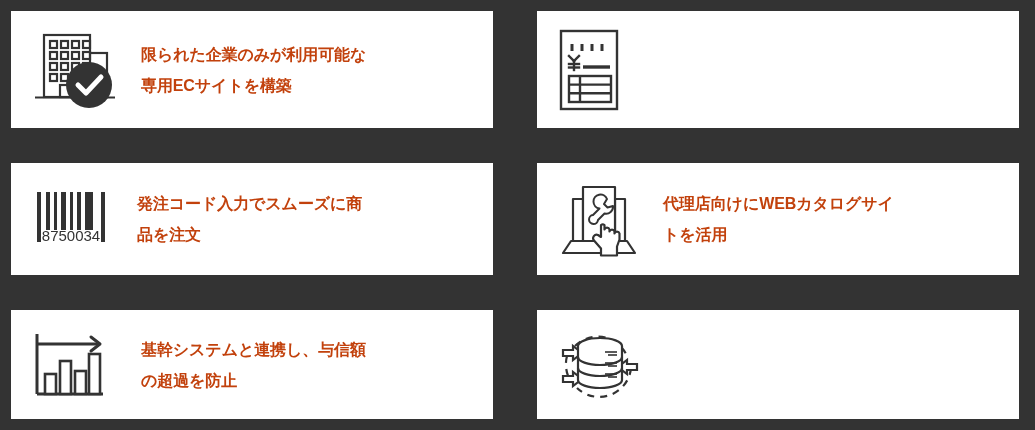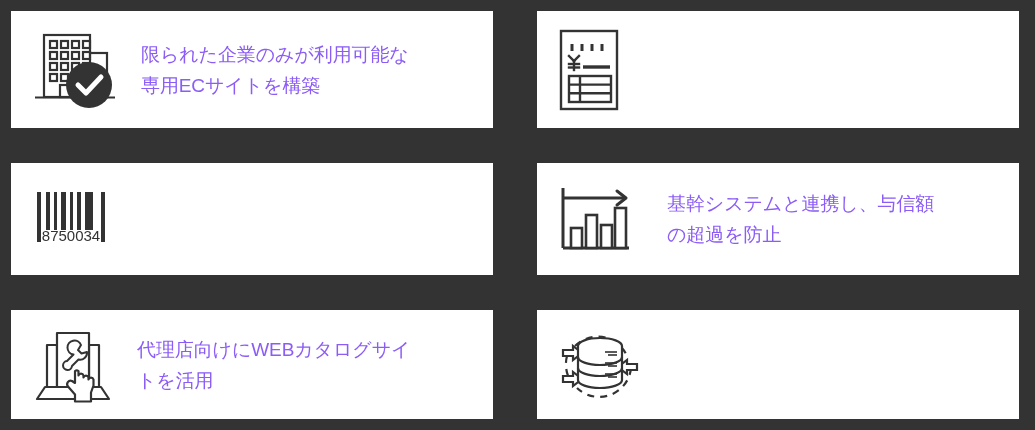--- a/index.html
+++ b/index.html
@@ -40,23 +40,23 @@
     height: 92px;
     display: flex;
     align-items: center;
     justify-content: flex-start;
   }
   .card-icon svg {
     display: block;
   }
   .card-text {
     flex: 1 1 auto;
-    color: #8b5cf6;
-    font-size: 19px;
-    font-weight: normal;
+    color: #c2410c;
+    font-size: 16px;
+    font-weight: bold;
     line-height: 31px;
     letter-spacing: -0.1px;
     padding-left: 10px;
     white-space: pre-line;
   }
   
   .card.r2 .card-icon { width: 100px; }
   .card.r3 .card-icon { width: 104px; }
 </style>
 </head>
@@ -142,20 +142,42 @@
 
         <rect x="19" y="8" width="4" height="38"></rect>
         <rect x="27" y="8" width="3" height="38"></rect>
         <rect x="34" y="8" width="5" height="38"></rect>
         <rect x="43" y="8" width="3" height="38"></rect>
         <rect x="50" y="8" width="4" height="38"></rect>
         <rect x="58" y="8" width="8" height="38"></rect>
         <text x="44" y="57" font-family="'Liberation Sans', sans-serif" font-size="15" fill="#333333" text-anchor="middle">8750034</text>
       </svg>
     </div>
+    <div class="card-text">発注コード入力でスムーズに商
+品を注文</div>
+  </div>
+
+  <div class="card r2">
+    <div class="card-icon">
+      <svg width="92" height="88" viewBox="0 0 92 88" fill="none" stroke="#333333" stroke-width="2.2" stroke-linejoin="round">
+
+        <path d="M20 24 h10 v42 h-10 z" fill="#fff"></path>
+        <path d="M62 24 h10 v42 h-10 z" fill="#fff"></path>
+
+        <path d="M18 66 L10 78 h72 L74 66 z" fill="#fff"></path>
+
+        <rect x="30" y="12" width="32" height="54" fill="#fff"></rect>
+
+        <path d="M54 24 a7 7 0 1 0 -7.5 9.5 L40 40 a4.5 4.5 0 1 0 5 5 l6.5-6.5 A7 7 0 0 0 60 31 l-5.5 1.5 -3.5 -3.5 z" fill="#fff" stroke-width="2"></path>
+
+        <path d="M48 50 v12 l-3 -2 a3.5 3.5 0 0 0 -4 5.5 l7 8 v7 h16 v-9 l2.5 -7 v-6 a2.6 2.6 0 0 0 -5 0 v-2 a2.6 2.6 0 0 0 -5 0 v-2 a2.6 2.6 0 0 0 -5 0 v-4.5 a2.8 2.8 0 0 0 -3.5 0 z" fill="#fff" stroke-width="2.2"></path>
+      </svg>
+    </div>
+    <div class="card-text">代理店向けにWEBカタログサイ
+トを活用</div>
   </div>
 
   <div class="card r3">
     <div class="card-icon">
       <svg width="86" height="74" viewBox="0 0 86 74" fill="none" stroke="#333333" stroke-width="3">
 
         <line x1="10" y1="6" x2="10" y2="66"></line>
 
         <line x1="10" y1="66" x2="76" y2="66"></line>
 
@@ -163,40 +185,20 @@
         <polyline points="64,9 73,16 64,23" fill="none" stroke-linecap="round" stroke-linejoin="round"></polyline>
 
         <rect x="18" y="46" width="11" height="20" fill="#fff" stroke-width="2.6"></rect>
         <rect x="33" y="33" width="11" height="33" fill="#fff" stroke-width="2.6"></rect>
         <rect x="48" y="43" width="11" height="23" fill="#fff" stroke-width="2.6"></rect>
         <rect x="62" y="26" width="11" height="40" fill="#fff" stroke-width="2.6"></rect>
       </svg>
     </div>
     <div class="card-text">基幹システムと連携し、与信額
 の超過を防止</div>
-  </div>
-
-  <div class="card r2">
-    <div class="card-icon">
-      <svg width="92" height="88" viewBox="0 0 92 88" fill="none" stroke="#333333" stroke-width="2.2" stroke-linejoin="round">
-
-        <path d="M20 24 h10 v42 h-10 z" fill="#fff"></path>
-        <path d="M62 24 h10 v42 h-10 z" fill="#fff"></path>
-
-        <path d="M18 66 L10 78 h72 L74 66 z" fill="#fff"></path>
-
-        <rect x="30" y="12" width="32" height="54" fill="#fff"></rect>
-
-        <path d="M54 24 a7 7 0 1 0 -7.5 9.5 L40 40 a4.5 4.5 0 1 0 5 5 l6.5-6.5 A7 7 0 0 0 60 31 l-5.5 1.5 -3.5 -3.5 z" fill="#fff" stroke-width="2"></path>
-
-        <path d="M48 50 v12 l-3 -2 a3.5 3.5 0 0 0 -4 5.5 l7 8 v7 h16 v-9 l2.5 -7 v-6 a2.6 2.6 0 0 0 -5 0 v-2 a2.6 2.6 0 0 0 -5 0 v-2 a2.6 2.6 0 0 0 -5 0 v-4.5 a2.8 2.8 0 0 0 -3.5 0 z" fill="#fff" stroke-width="2.2"></path>
-      </svg>
-    </div>
-    <div class="card-text">代理店向けにWEBカタログサイ
-トを活用</div>
   </div>
 
   <div class="card r3">
     <div class="card-icon">
       <svg width="92" height="86" viewBox="0 0 92 86" fill="none" stroke="#333333" stroke-width="2.2">
 
         <path d="M22 24 A32 32 0 0 1 74 34" stroke-dasharray="7 6"></path>
         <path d="M78 46 A32 32 0 0 1 24 66" stroke-dasharray="7 6"></path>
         <path d="M14 34 A32 32 0 0 0 16 56" stroke-dasharray="7 6"></path>
 

